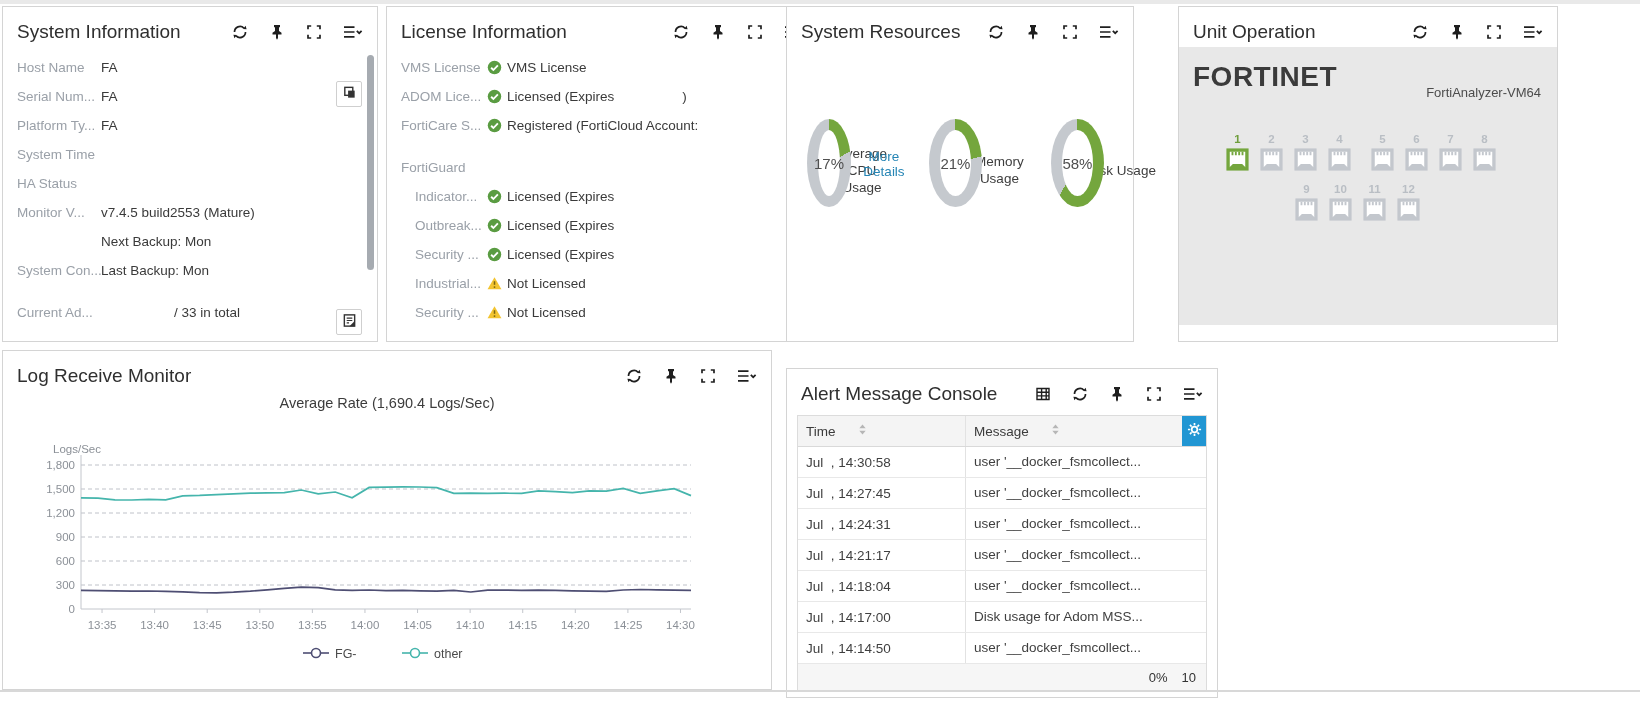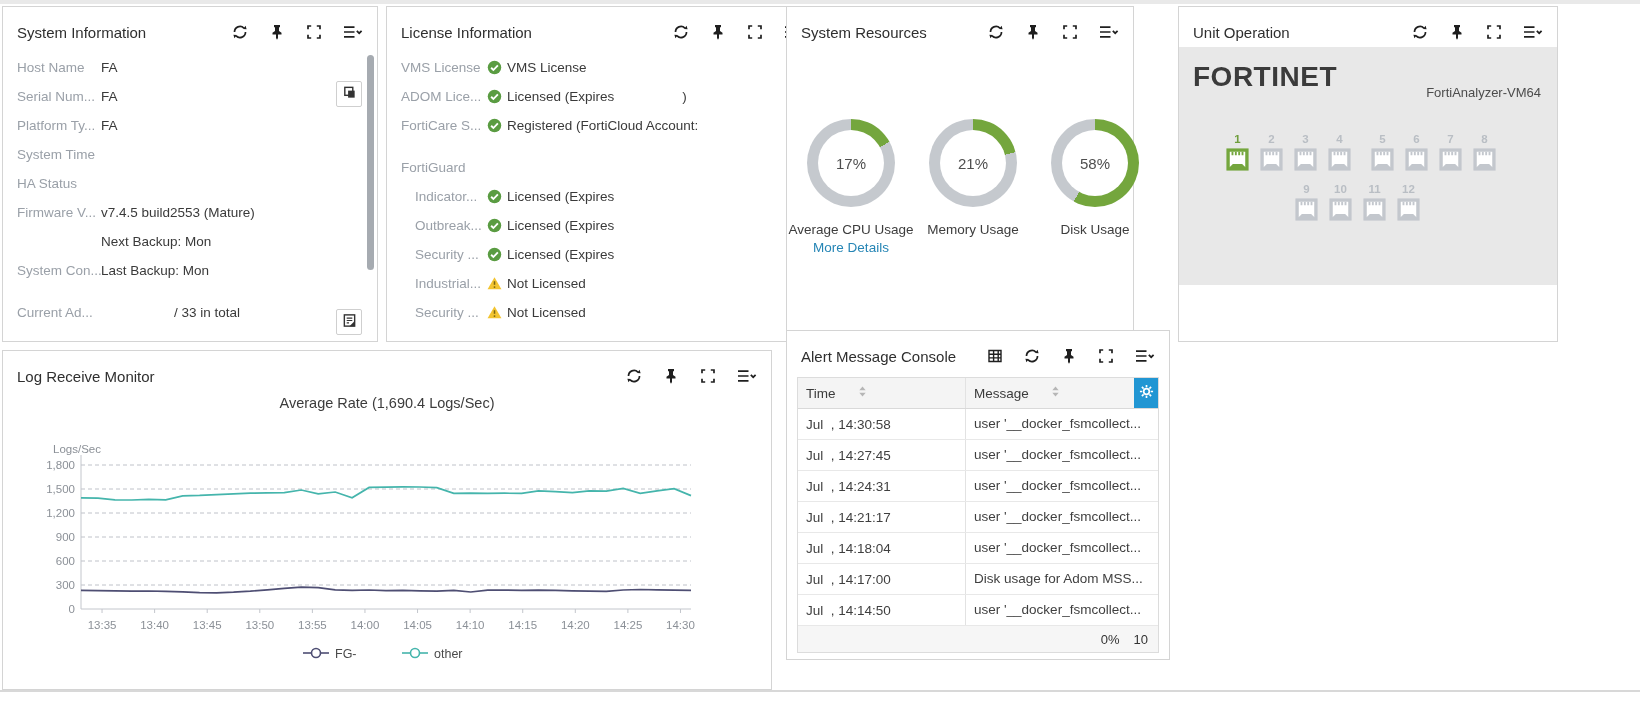--- a/index.html
+++ b/index.html
@@ -3,21 +3,21 @@
 <meta charset="utf-8">
 <style>
   html,body{margin:0;padding:0}
   body{width:1640px;height:720px;position:relative;background:#fff;
        font-family:"Liberation Sans",sans-serif;overflow:hidden;color:#3a3a3a}
   .toprule{position:absolute;top:0;left:0;width:1640px;height:4px;background:#e9e9e9}
   .bottom-rule{position:absolute;top:690px;left:0;width:1640px;border-top:2px solid #d8d8d8}
 
   .panel{position:absolute;background:#fff;border:1px solid #d4d4d4;box-sizing:border-box}
   .panel header{display:flex;align-items:center;padding:10px 14px 4px 14px;height:30px}
-  .title{font-size:15px;color:#2f2f2f;flex:1;white-space:nowrap}
+  .title{font-size:19px;color:#2f2f2f;flex:1;white-space:nowrap}
   .act{margin-left:21px;color:#1f1f1f;cursor:pointer;display:inline-flex;align-items:center}
   .act svg{width:16px;height:16px}
   .act.menu svg{width:20px;height:16px}
 
   
   .rows{padding-top:2px}
   .irow{display:flex;align-items:flex-start;font-size:13.5px;line-height:29px;padding:0 14px;white-space:nowrap}
   .irow .lbl{width:84px;color:#9aa0a8;flex:none;overflow:hidden}
   .irow .val{color:#3a3a3a}
   .irow .sfx{color:#3a3a3a;margin-left:68px}
@@ -27,29 +27,29 @@
   .sicon svg{width:15px;height:15px}
   .pad-val{padding-left:73px}
   .gap-top{margin-top:13px}
   .iconbtn{position:absolute;width:26px;height:26px;border:1px solid #cfcfcf;background:#fff;
            display:flex;align-items:center;justify-content:center;cursor:pointer;border-radius:2px}
   .iconbtn svg{width:15px;height:15px;color:#333}
   .scrollbar{position:absolute;width:7px;border-radius:4px;background:#a6abb1}
 
   
   .gauges{position:absolute;left:20px;top:112px;display:flex}
-  .gblock{width:88px;margin-right:34px;display:flex;flex-direction:column;align-items:center}
+  .gblock{width:88px;margin-right:34px;display:flex;flex-direction:row;align-items:center}
   .gauge{width:88px;height:88px;border-radius:50%;position:relative;display:flex;align-items:center;justify-content:center}
   .gauge .hole{position:absolute;inset:11px;border-radius:50%;background:#fff}
   .gauge .pct{position:relative;z-index:1;font-size:15px;color:#4f4f4f}
   .glabel{width:132px;margin:14px -22px 0;text-align:center;font-size:13.5px;color:#3d3d3d;line-height:17px}
   .glink{width:132px;margin:2px -22px 0;text-align:center;font-size:13.5px;color:#2585b5;cursor:pointer}
 
   
-  .uo-stage{position:absolute;left:0;right:0;top:40px;height:238px;background:#e8e8e8}
+  .uo-stage{position:absolute;left:0;right:0;top:40px;height:278px;background:#e8e8e8}
   .uo-brand{position:absolute;left:14px;top:14px;font-size:28px;font-weight:bold;color:#3b3b3b;letter-spacing:0.5px}
   .uo-model{position:absolute;right:16px;top:38px;font-size:13px;color:#4c4c4c}
   .ports{position:absolute;left:47px;top:85px}
   .prow{display:flex;gap:11px}
   .prow2{margin-left:69px;margin-top:11px}
   .pcell{width:23px;display:flex;flex-direction:column;align-items:center;cursor:pointer}
   .pnum{font-size:11.5px;font-weight:bold;line-height:14px;margin-bottom:2px}
   .pcell svg{width:23px;height:23px;display:block}
   .pcell.on{color:#74a63d}.pcell.on .pnum{color:#6f9e3c}
   .pcell.off{color:#c3c7cd}.pcell.off .pnum{color:#b9bec4}
@@ -123,21 +123,21 @@
       </div>
     <div class="irow">
         <span class="lbl">System Time</span>
         <span class="val"></span>
       </div>
     <div class="irow">
         <span class="lbl">HA Status</span>
         <span class="val"></span>
       </div>
     <div class="irow">
-        <span class="lbl">Firmware V...</span>
+        <span class="lbl">Monitor V...</span>
         <span class="val">v7.4.5 build2553 (Mature)</span>
       </div>
     <div class="irow">
         <span class="lbl"></span>
         <span class="val">Next Backup: Mon</span>
       </div>
     <div class="irow">
         <span class="lbl">System Con...</span>
         <span class="val">Last Backup: Mon</span>
       </div>
@@ -562,21 +562,21 @@
         <text x="332" y="228.5" text-anchor="start" class="legt">FG-</text>
       </g>
       <g cursor="pointer">
         <line x1="399" x2="425" y1="224" y2="224" stroke="#45b5ac" stroke-width="1.6"></line>
         <circle cx="412" cy="224" r="4.5" fill="#fff" stroke="#45b5ac" stroke-width="1.6"></circle>
         <text x="431" y="228.5" text-anchor="start" class="legt">other</text>
       </g>
     </svg>
 </section>
 
-<section class="panel" style="left:786px;top:330px;width:384px;height:330px">
+<section class="panel" style="left:786px;top:368px;width:432px;height:330px">
   <header>
     <span class="title">Alert Message Console</span>
     <span class="act">
         <svg viewBox="0 0 16 16">
           <path fill="none" stroke="currentColor" stroke-width="1.4" d="M2 2.5h12v11H2zM2 6.2h12M2 9.9h12M6.6 2.5v11M11.2 2.5v11"></path>
         </svg>
       </span>
     <span class="act">
         <svg viewBox="0 0 16 16">
           <path fill="none" stroke="currentColor" stroke-width="1.7" d="M13.5 8a5.5 5.5 0 0 1-9.4 3.9M2.5 8a5.5 5.5 0 0 1 9.4-3.9"></path>

